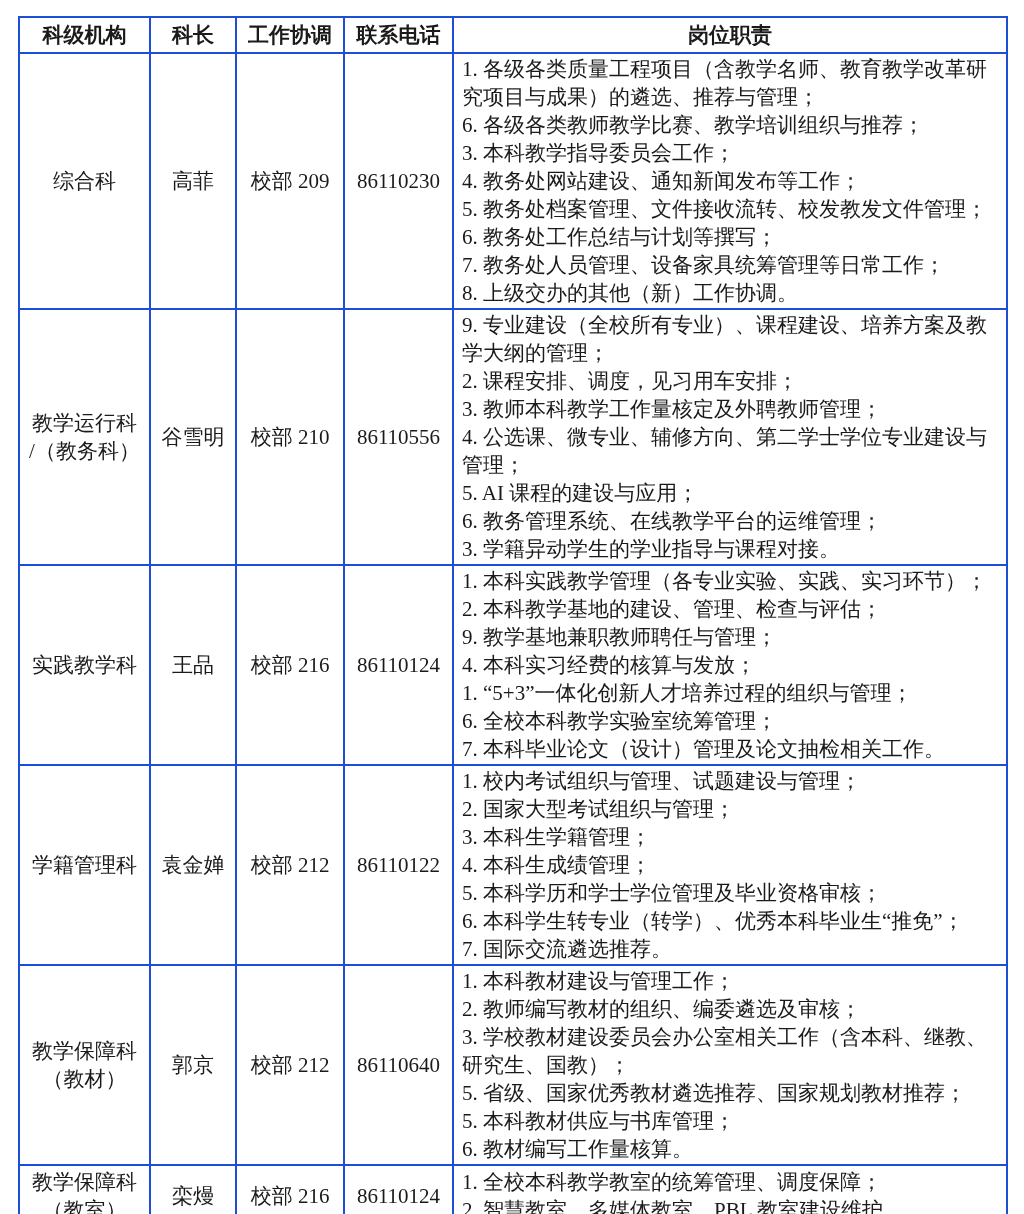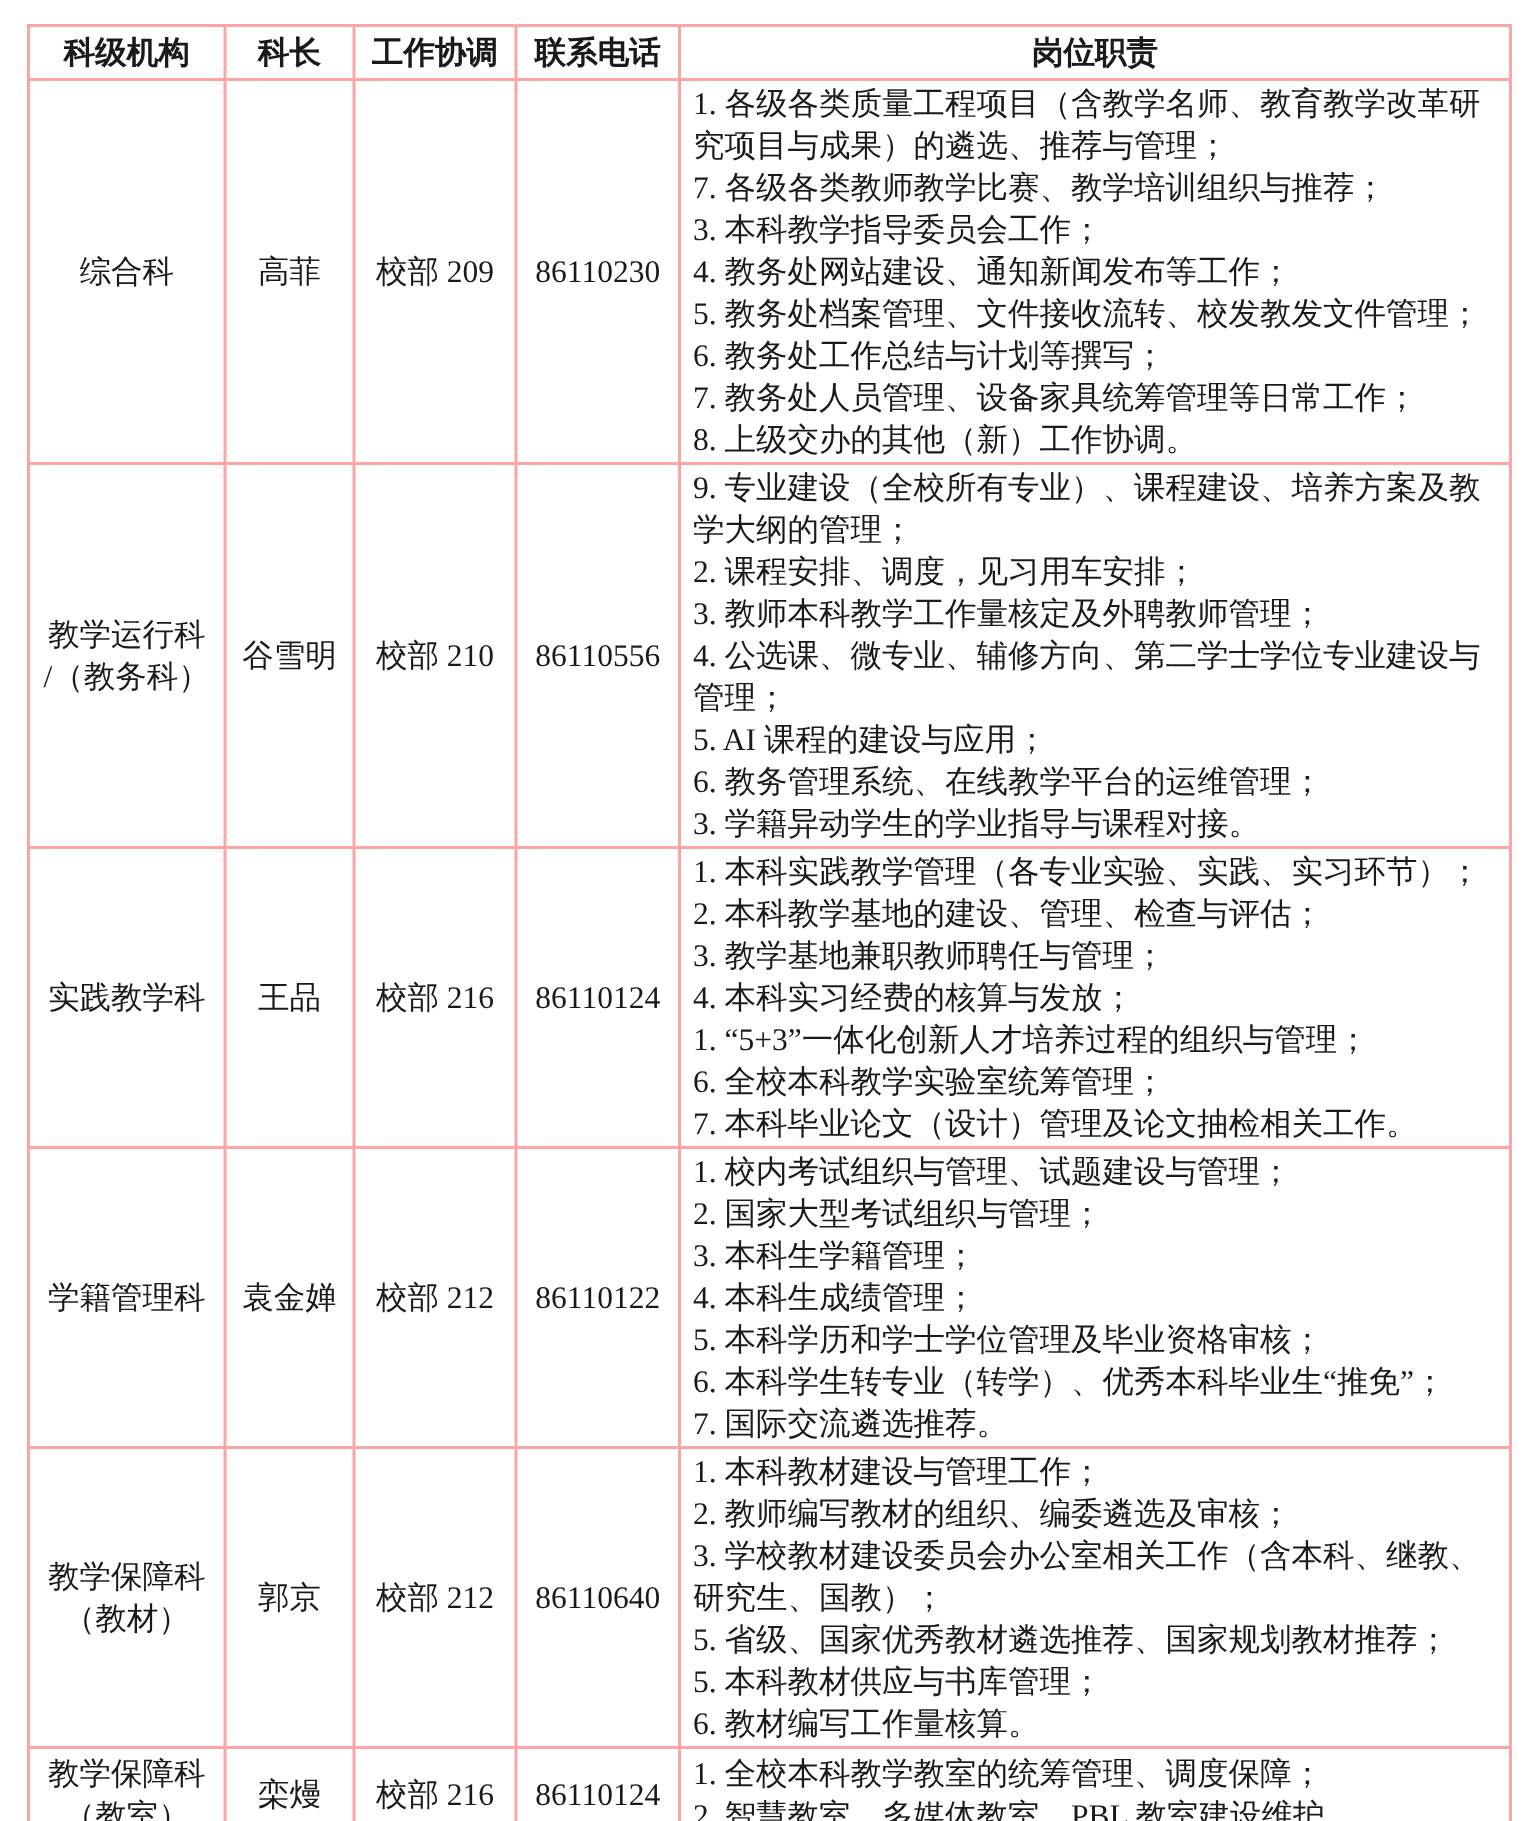--- a/index.html
+++ b/index.html
@@ -15,21 +15,21 @@
     box-sizing: border-box;
     padding: 16px 18px 10px 18px;
     background: #ffffff;
   }
   table.org-table {
     border-collapse: collapse;
     table-layout: fixed;
     width: 988px;
   }
   .org-table th, .org-table td {
-    border: 2px solid #fca5a5;
+    border: 2px solid #1d4ed8;
     font-size: 21px;
     box-sizing: border-box;
     overflow: hidden;
   }
   .org-table th {
     font-weight: bold;
     text-align: center;
     padding: 3px 2px;
     line-height: 27px;
     height: 36px;
@@ -78,21 +78,21 @@
     <tbody id="table-body">
         <tr>
           <td class="cell-center">
             <div class="org-name-line">综合科</div>
           </td>
           <td class="cell-center">高菲</td>
           <td class="cell-center">校部 209</td>
           <td class="cell-center">86110230</td>
           <td class="duties-cell">
             <div class="duty-item">1. 各级各类质量工程项目（含教学名师、教育教学改革研究项目与成果）的遴选、推荐与管理；</div>
-            <div class="duty-item">7. 各级各类教师教学比赛、教学培训组织与推荐；</div>
+            <div class="duty-item">6. 各级各类教师教学比赛、教学培训组织与推荐；</div>
             <div class="duty-item">3. 本科教学指导委员会工作；</div>
             <div class="duty-item">4. 教务处网站建设、通知新闻发布等工作；</div>
             <div class="duty-item">5. 教务处档案管理、文件接收流转、校发教发文件管理；</div>
             <div class="duty-item">6. 教务处工作总结与计划等撰写；</div>
             <div class="duty-item">7. 教务处人员管理、设备家具统筹管理等日常工作；</div>
             <div class="duty-item">8. 上级交办的其他（新）工作协调。</div>
           </td>
         </tr>
         <tr>
           <td class="cell-center">
@@ -115,21 +115,21 @@
         <tr>
           <td class="cell-center">
             <div class="org-name-line">实践教学科</div>
           </td>
           <td class="cell-center">王品</td>
           <td class="cell-center">校部 216</td>
           <td class="cell-center">86110124</td>
           <td class="duties-cell">
             <div class="duty-item">1. 本科实践教学管理（各专业实验、实践、实习环节）；</div>
             <div class="duty-item">2. 本科教学基地的建设、管理、检查与评估；</div>
-            <div class="duty-item">3. 教学基地兼职教师聘任与管理；</div>
+            <div class="duty-item">9. 教学基地兼职教师聘任与管理；</div>
             <div class="duty-item">4. 本科实习经费的核算与发放；</div>
             <div class="duty-item">1. “5+3”一体化创新人才培养过程的组织与管理；</div>
             <div class="duty-item">6. 全校本科教学实验室统筹管理；</div>
             <div class="duty-item">7. 本科毕业论文（设计）管理及论文抽检相关工作。</div>
           </td>
         </tr>
         <tr>
           <td class="cell-center">
             <div class="org-name-line">学籍管理科</div>
           </td>

